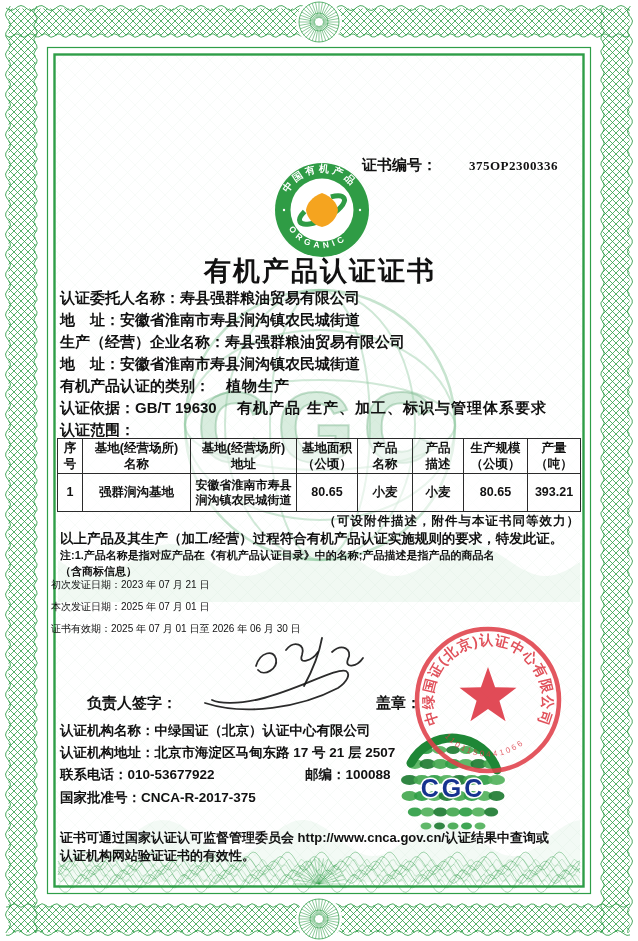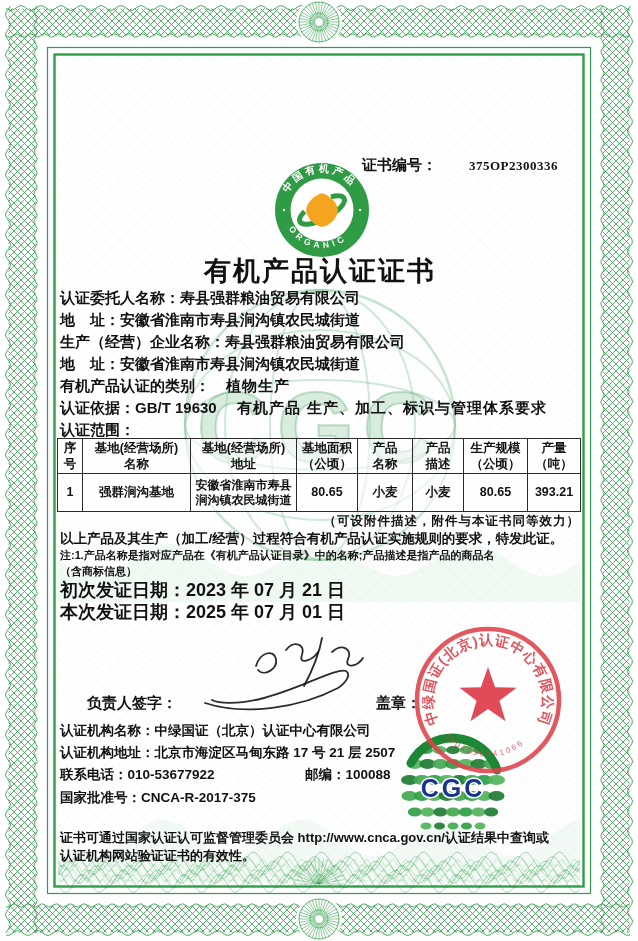--- a/index.html
+++ b/index.html
@@ -19,21 +19,21 @@
        grid-template-columns:25px 108px 106px 61px 55px 51px 64px 53px;
        border-top:1.4px solid #2b2b2b;border-left:1.4px solid #2b2b2b;background:rgba(255,255,255,0.55);}
   .th,.td{border-right:1px solid #2b2b2b;border-bottom:1px solid #2b2b2b;
        display:flex;align-items:center;justify-content:center;text-align:center;}
   .th{height:34px;flex-direction:column;font-size:12.5px;font-weight:bold;line-height:1.3;}
   .td{height:37px;font-size:12.5px;font-weight:bold;line-height:1.25;padding:0 1px;}
   .td.small{font-size:12px;}
   .note-attach{left:0;right:58px;top:513px;text-align:right;font-size:12.5px;}
   .statement{left:60px;top:530px;font-size:13.5px;font-weight:bold;white-space:nowrap;}
   .noteline{left:60px;font-size:11px;font-weight:700;white-space:nowrap;}
-  .date{left:60px;font-size:18px;font-weight:bold;white-space:nowrap;}
+  .date{left:51px;font-size:10px;font-weight:normal;white-space:nowrap;}
   .siglabel{left:60px;top:694px;font-size:15px;font-weight:bold;margin-left:27px;}
   .seallabel{left:376px;top:694px;font-size:15px;font-weight:bold;}
   .orgline{left:60px;font-size:13.5px;font-weight:bold;white-space:nowrap;}
   .postcode{left:305px;}
   .footline{left:60px;font-size:13px;font-weight:bold;white-space:nowrap;}
 </style>
 </head>
 <body>
 
 <div class="cert">
@@ -315,20 +315,23 @@
   <div class="abs statement">以上产品及其生产（加工/经营）过程符合有机产品认证实施规则的要求，特发此证。</div>
   <div class="abs noteline" style="top:548px">注:1.产品名称是指对应产品在《有机产品认证目录》中的名称;产品描述是指产品的商品名</div>
   <div class="abs noteline" style="top:564px">（含商标信息）</div>
 
   <div class="abs date" style="top:578px">
     <span>初次发证日期：</span><span>2023 年 07 月 21 日</span>
   </div>
   <div class="abs date" style="top:600px">
     <span>本次发证日期：</span><span>2025 年 07 月 01 日</span>
   </div>
+  <div class="abs date" style="top:622px">
+    <span>证书有效期：</span><span>2025 年 07 月 01 日至 2026 年 06 月 30 日</span>
+  </div>
 
   <div class="abs siglabel">负责人签字：</div>
   <div class="abs seallabel">盖章：</div>
 
   <div class="abs orgline" style="top:722px">
     <span>认证机构名称：</span><span>中绿国证（北京）认证中心有限公司</span>
   </div>
   <div class="abs orgline" style="top:744px">
     <span>认证机构地址：</span><span>北京市海淀区马甸东路 17 号 21 层 2507</span>
   </div>

